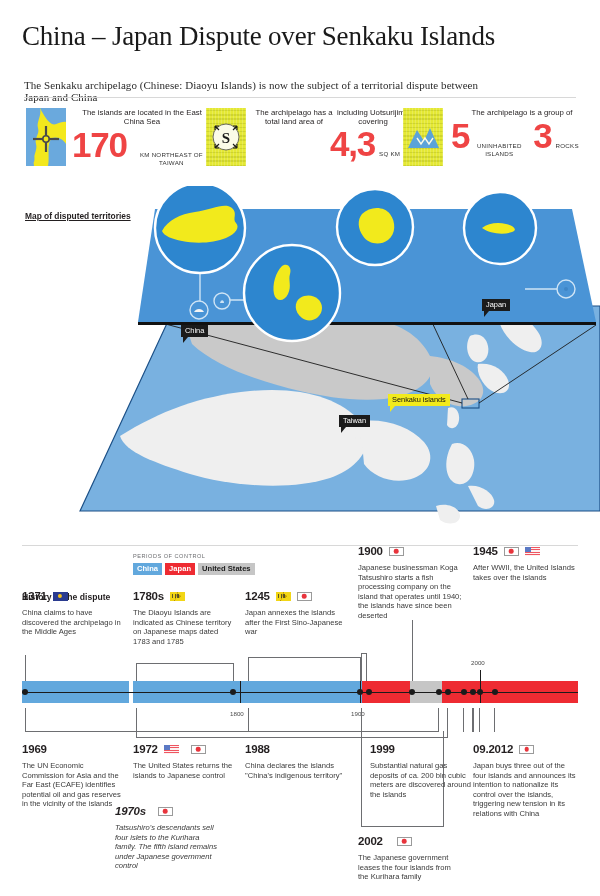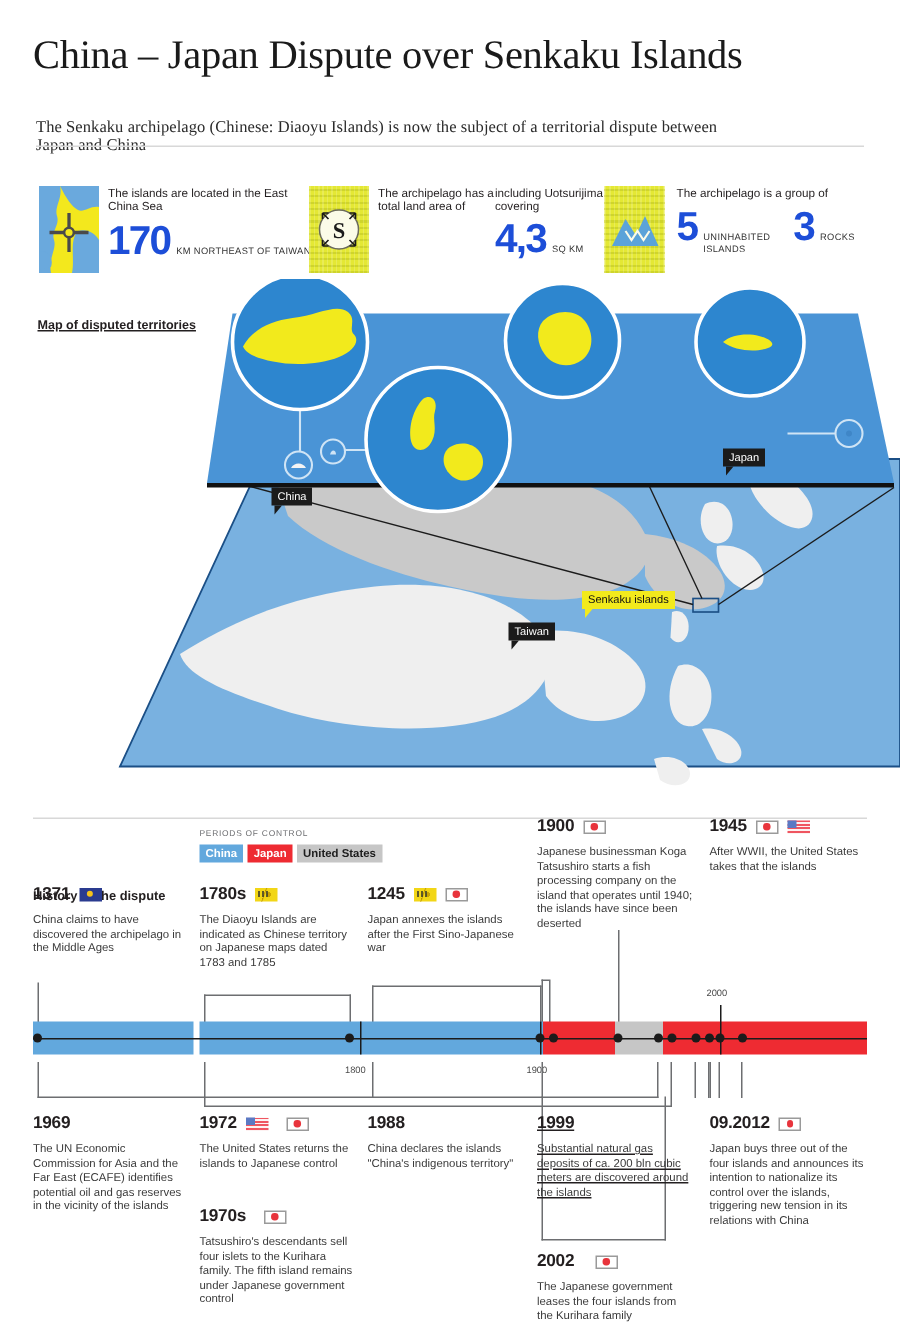--- a/index.html
+++ b/index.html
@@ -19,34 +19,34 @@
     font-family: "Liberation Serif", serif;
     font-size: 27px; font-weight: 400; letter-spacing: -0.2px;
     color: #1a1a1a; white-space: nowrap;
   }
   .subtitle {
     position: absolute; left: 24px; top: 79px;
     font-size: 11px; color: #2b2b2b; letter-spacing: 0.05px; font-family: Liberation Serif, serif;
   }
 
   
-  .stats { position: absolute; left: 0; top: 124px; width: 600px; height: 66px; }
+  .stats { position: absolute; left: 0; top: 108px; width: 600px; height: 66px; text-align: center; }
   .stat { position: absolute; top: 0; height: 66px; }
   .stat-icon {
     position: absolute; left: 0; top: 0;
     width: 40px; height: 58px; overflow: hidden;
   }
   .stat-body { position: absolute; top: 0; }
   .stat-lbl {
     font-size: 7.8px; line-height: 9.2px; color: #231f20;
   }
   .stat-numrow { display: flex; align-items: baseline; margin-top: 2px; }
   .stat-num {
-    font-size: 27px; font-weight: 700; letter-spacing: -1.2px;
-    line-height: 27px; color: #1d4ed8;
+    font-size: 35px; font-weight: 700; letter-spacing: -1.2px;
+    line-height: 27px; color: #ef4444;
   }
   .stat-unit {
     font-size: 6.2px; letter-spacing: 0.25px; color: #333;
     margin-left: 4px; text-transform: uppercase; line-height: 8px;
   }
   .stat-unit.two { line-height: 7.6px; }
 
   
   .wavy {
     background-color: #e4e834;
@@ -384,21 +384,21 @@
       </div>
       <div class="ev-text">Japanese businessman Koga Tatsushiro starts a fish processing company on the island that operates until 1940; the islands have since been deserted</div>
     </div>
 
     <div class="ev" style="left:473px;top:0px;width:104px;">
       <div class="ev-head">
         <span class="ev-year">1945</span>
         <span class="flag jp"></span>
         <span class="flag us"></span>
       </div>
-      <div class="ev-text">After WWII, the United States takes that the islands</div>
+      <div class="ev-text">After WWII, the United Islands takes over the islands</div>
     </div>
 
     <div class="conn v" style="left:25px;top:110px;height:32px;"></div>
     <div class="conn v" style="left:136px;top:118px;height:24px;"></div>
     <div class="conn h" style="left:136px;top:118px;width:98px;"></div>
     <div class="conn v" style="left:233px;top:118px;height:24px;"></div>
     <div class="conn v" style="left:248px;top:112px;height:30px;"></div>
     <div class="conn h" style="left:248px;top:112px;width:113px;"></div>
     <div class="conn v" style="left:360px;top:112px;height:30px;"></div>
     <div class="conn v" style="left:361px;top:108px;height:34px;"></div>
@@ -467,36 +467,36 @@
 
     <div class="ev" style="left:133px;top:198px;width:104px;">
       <div class="ev-head">
         <span class="ev-year">1972</span>
         <span class="flag us"></span>
         <span class="flag jp" style="margin-left:6px;"></span>
       </div>
       <div class="ev-text">The United States returns the islands to Japanese control</div>
     </div>
 
-    <div class="ev" style="left:133px;top:260px;width:106px;">
+    <div class="ev" style="left:115px;top:260px;width:106px;font-style:italic;">
       <div class="ev-head">
         <span class="ev-year">1970s</span>
         <span class="flag jp" style="margin-left:6px;"></span>
       </div>
       <div class="ev-text">Tatsushiro's descendants sell four islets to the Kurihara family. The fifth island remains under Japanese government control</div>
     </div>
 
     <div class="ev" style="left:245px;top:198px;width:100px;">
       <div class="ev-head">
         <span class="ev-year">1988</span>
       </div>
       <div class="ev-text">China declares the islands "China's indigenous territory"</div>
     </div>
 
-    <div class="ev" style="left:358px;top:198px;width:104px;text-decoration:underline;">
+    <div class="ev" style="left:370px;top:198px;width:104px;">
       <div class="ev-head">
         <span class="ev-year">1999</span>
       </div>
       <div class="ev-text">Substantial natural gas deposits of ca. 200 bln cubic meters are discovered around the islands</div>
     </div>
 
     <div class="ev" style="left:358px;top:290px;width:104px;">
       <div class="ev-head">
         <span class="ev-year">2002</span>
         <span class="flag jp" style="margin-left:8px;"></span>

